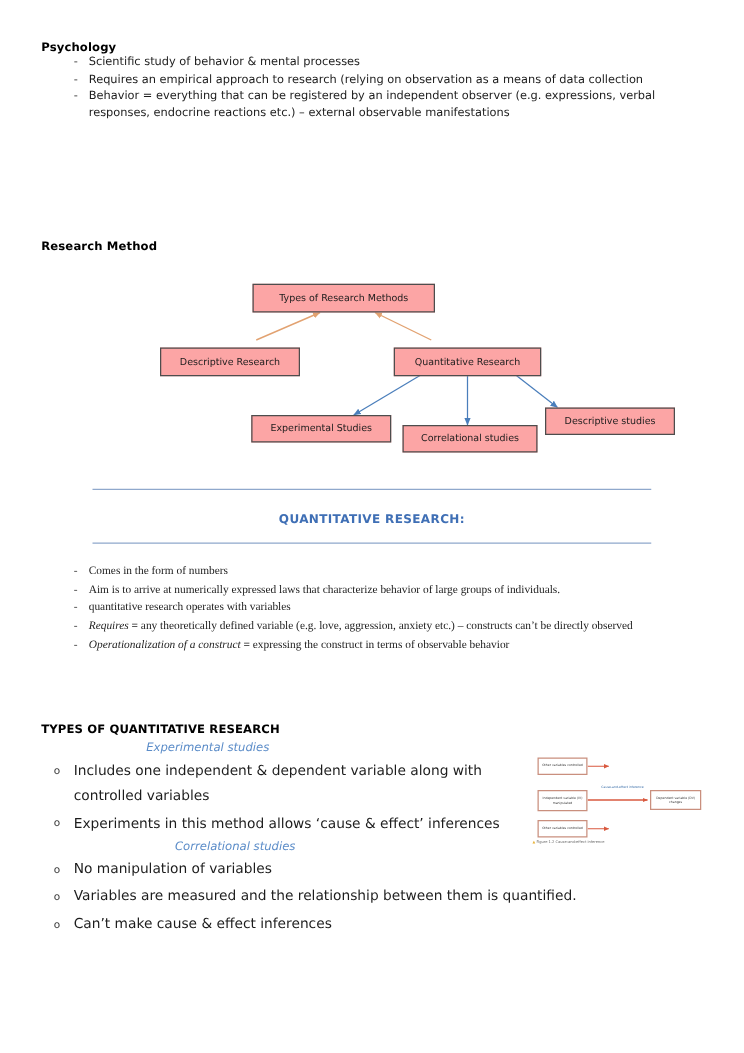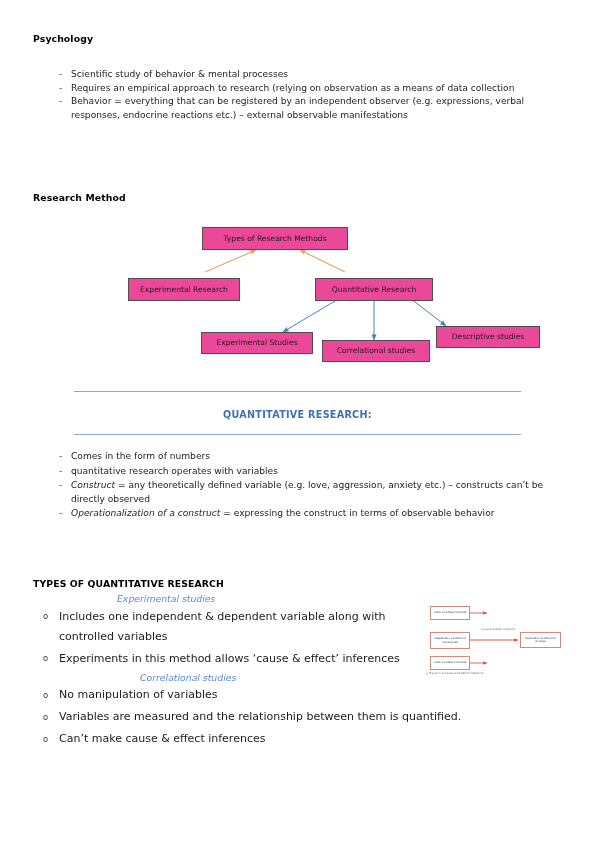--- a/index.html
+++ b/index.html
@@ -45,21 +45,21 @@
     color: #1c1c1c;
     margin: 0 0 0.5px 0;
   }
   .dash-list > li::before {
     content: "-";
     position: absolute;
     left: 26px;
     top: 0;
     color: #444;
   }
-  .dash-list.tight > li { margin-bottom: 1.5px; }
+  .dash-list.tight > li { margin-bottom: 1.5px; font-family: Liberation Serif, serif; }
 
   
   .o-list {
     list-style: none;
     margin: 0;
     padding: 0;
   }
   .o-list > li {
     position: relative;
     padding-left: 26px;
@@ -81,21 +81,21 @@
 
   
   .diagram {
     position: relative;
     width: 595px;
     height: 145px;
   }
   .dbox {
     position: absolute;
     border: 1px solid #4d4d4d;
-    background: #ec4899;
+    background: #fca5a5;
     font-size: 7.6px;
     line-height: 1;
     color: #1c1c1c;
     display: flex;
     align-items: center;
     justify-content: center;
     box-sizing: border-box;
     padding: 0 7px;
     white-space: nowrap;
     z-index: 2;
@@ -176,21 +176,21 @@
   }
 </style>
 </head>
 <body>
 
 <div class="page">
 
   <div style="position:absolute; left:33px; top:33px; width:540px;">
     <div class="h-bold">Psychology</div>
 
-    <ul class="dash-list" style="margin-top:24px;">
+    <ul class="dash-list" style="margin-top:0;">
       <li>Scientific study of behavior &amp; mental processes</li>
       <li>Requires an empirical approach to research (relying on observation as a means of data collection</li>
       <li>Behavior = everything that can be registered by an independent observer (e.g. expressions, verbal responses, endocrine reactions etc.) – external observable manifestations</li>
     </ul>
   </div>
 
   <div style="position:absolute; left:33px; top:192px;">
     <div class="h-bold">Research Method</div>
   </div>
 
@@ -212,42 +212,43 @@
 
       <line x1="340" y1="76" x2="283" y2="110" stroke="#4a7ebb" stroke-width="1.0" marker-end="url(#ah-blue)"></line>
 
       <line x1="374" y1="76" x2="374" y2="118" stroke="#4a7ebb" stroke-width="1.0" marker-end="url(#ah-blue)"></line>
 
       <line x1="410" y1="76" x2="446" y2="104" stroke="#4a7ebb" stroke-width="1.0" marker-end="url(#ah-blue)"></line>
     </svg>
 
     <div class="dbox" style="left:202px; top:5px; width:146px; height:23px;">Types of Research Methods</div>
 
-    <div class="dbox" style="left:128px; top:56px; width:112px; height:23px;">Experimental Research</div>
+    <div class="dbox" style="left:128px; top:56px; width:112px; height:23px;">Descriptive Research</div>
 
     <div class="dbox" style="left:315px; top:56px; width:118px; height:23px;">Quantitative Research</div>
 
     <div class="dbox" style="left:201px; top:110px; width:112px; height:22px;">Experimental Studies</div>
 
     <div class="dbox" style="left:322px; top:118px; width:108px; height:22px;">Correlational studies</div>
 
     <div class="dbox" style="left:436px; top:104px; width:104px; height:22px;">Descriptive studies</div>
   </div>
 
   <div style="position:absolute; left:0; top:391px; width:595px;">
     <div class="banner">
       <span class="banner-title">QUANTITATIVE RESEARCH:</span>
     </div>
   </div>
 
   <div style="position:absolute; left:33px; top:450px; width:545px;">
     <ul class="dash-list tight">
       <li><span>Comes in the form of numbers</span></li>
+      <li><span>Aim is to arrive at numerically expressed laws that characterize behavior of large groups of individuals.</span></li>
       <li><span>quantitative research operates with variables</span></li>
-      <li><em class="it">Construct</em><span> = any theoretically defined variable (e.g. love, aggression, anxiety etc.) – constructs can’t be directly observed</span></li>
+      <li><em class="it">Requires</em><span> = any theoretically defined variable (e.g. love, aggression, anxiety etc.) – constructs can’t be directly observed</span></li>
       <li><em class="it">Operationalization of a construct</em><span> = expressing the construct in terms of observable behavior</span></li>
     </ul>
   </div>
 
   <div style="position:absolute; left:33px; top:578px; width:545px;">
 
     <div class="h-bold">TYPES OF QUANTITATIVE RESEARCH</div>
 
     <div class="blue-sub" style="margin-top:3px;">Experimental studies</div>
 

